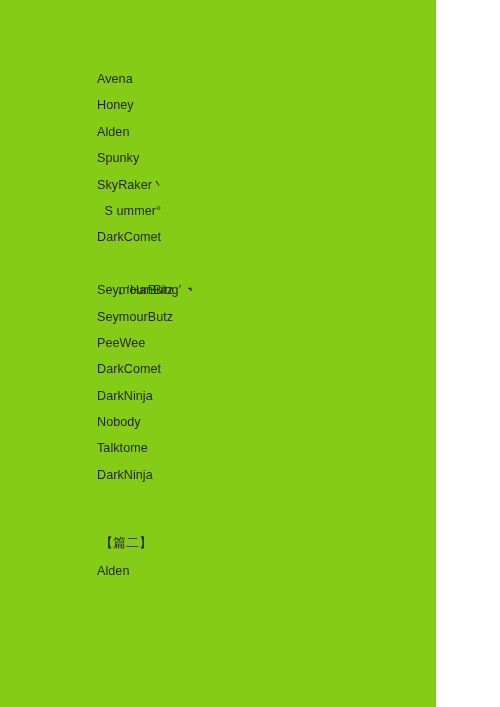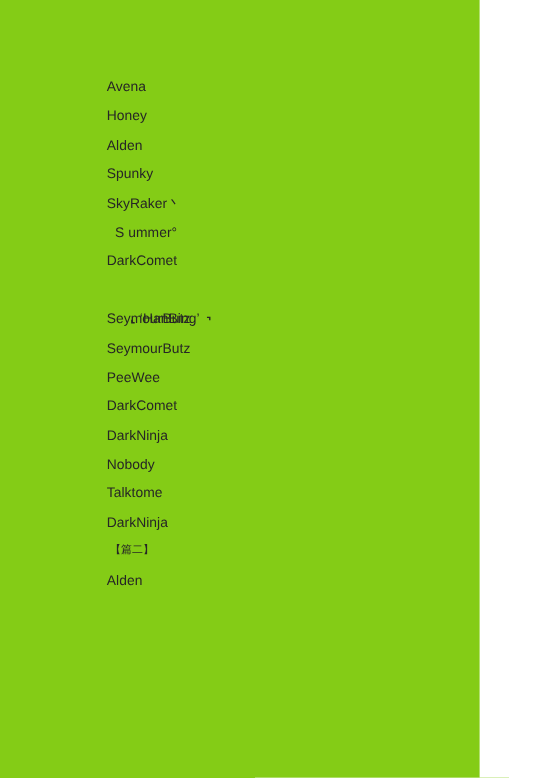--- a/index.html
+++ b/index.html
@@ -32,24 +32,25 @@
     font-size: 12.6px;
     color: #262626;
     white-space: pre;
     letter-spacing: 0.05px;
     text-align: left;
   }
   .doc-line.indent {
     padding-left: 4px;
   }
   .doc-line.cjk {
-    font-family: Liberation Sans, sans-serif;
-    font-size: 10px;
+    font-family: Liberation Mono, monospace;
+    font-size: 13px;
     padding-left: 3px;
     letter-spacing: 0;
+    margin-top: 43px;
   }
   .doc-line.bracketed {
     font-size: 12.6px;
   }
   .doc-line.bracketed .corner {
     font-family: "DejaVu Sans", sans-serif;
     font-weight: bold;
     font-size: 10px;
     vertical-align: 1px;
   }

